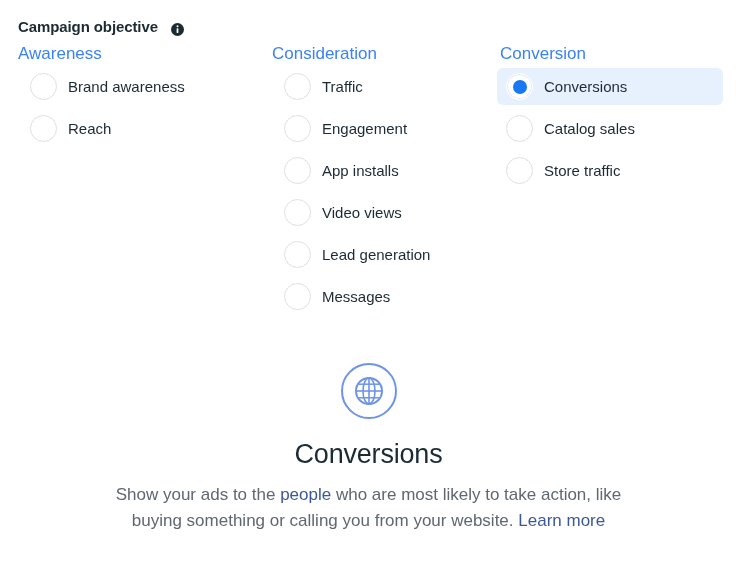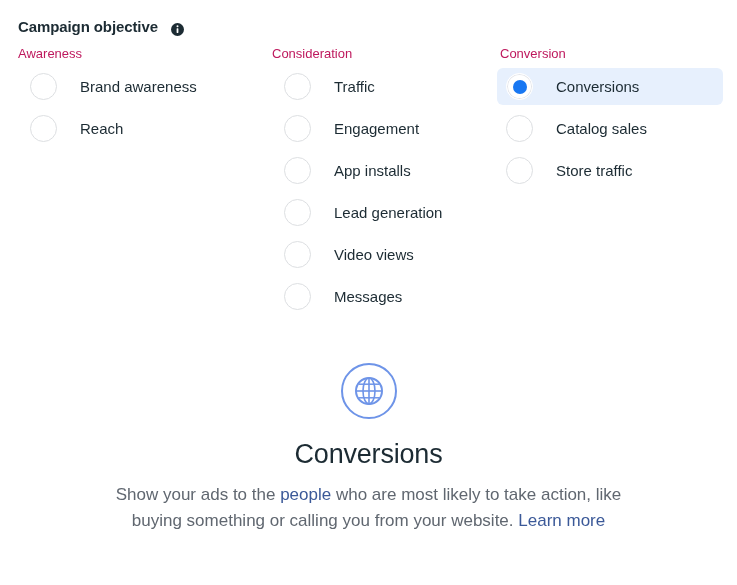--- a/index.html
+++ b/index.html
@@ -50,39 +50,39 @@
   }
   .objective-column {
     position: absolute;
     top: 0;
   }
   .objective-column.col-0 { left: 18px;  width: 230px; }
   .objective-column.col-1 { left: 272px; width: 230px; }
   .objective-column.col-2 { left: 497px; width: 226px; }
 
   .column-header {
-    font-size: 13px;
-    color: #be185d;
+    font-size: 17px;
+    color: #3b82f6;
     line-height: 16px;
     padding-left: 0px;
     height: 16px;
   }
   .objective-column.col-2 .column-header { padding-left: 3px; }
 
   .options-list {
     margin-top: 6px;
     display: flex;
     flex-direction: column;
   }
 
   .option-row {
     height: 37px;
     display: flex;
     align-items: center;
-    gap: 12px;
+    gap: 0px;
     border-radius: 6px;
     padding-left: 12px;
     margin-bottom: 5px;
     box-sizing: border-box;
   }
   .objective-column.col-2 .option-row { padding-left: 9px; }
   .option-row.selected {
     background: #e7f0fd;
   }
 
@@ -198,25 +198,25 @@
       <div class="option-row">
         <span class="radio"></span>
         <span class="option-label">Engagement</span>
       </div>
       <div class="option-row">
         <span class="radio"></span>
         <span class="option-label">App installs</span>
       </div>
       <div class="option-row">
         <span class="radio"></span>
+        <span class="option-label">Video views</span>
+      </div>
+      <div class="option-row">
+        <span class="radio"></span>
         <span class="option-label">Lead generation</span>
-      </div>
-      <div class="option-row">
-        <span class="radio"></span>
-        <span class="option-label">Video views</span>
       </div>
       <div class="option-row">
         <span class="radio"></span>
         <span class="option-label">Messages</span>
       </div>
     </div>
   </div>
 
   <div class="objective-column col-2">
     <div class="column-header">Conversion</div>

